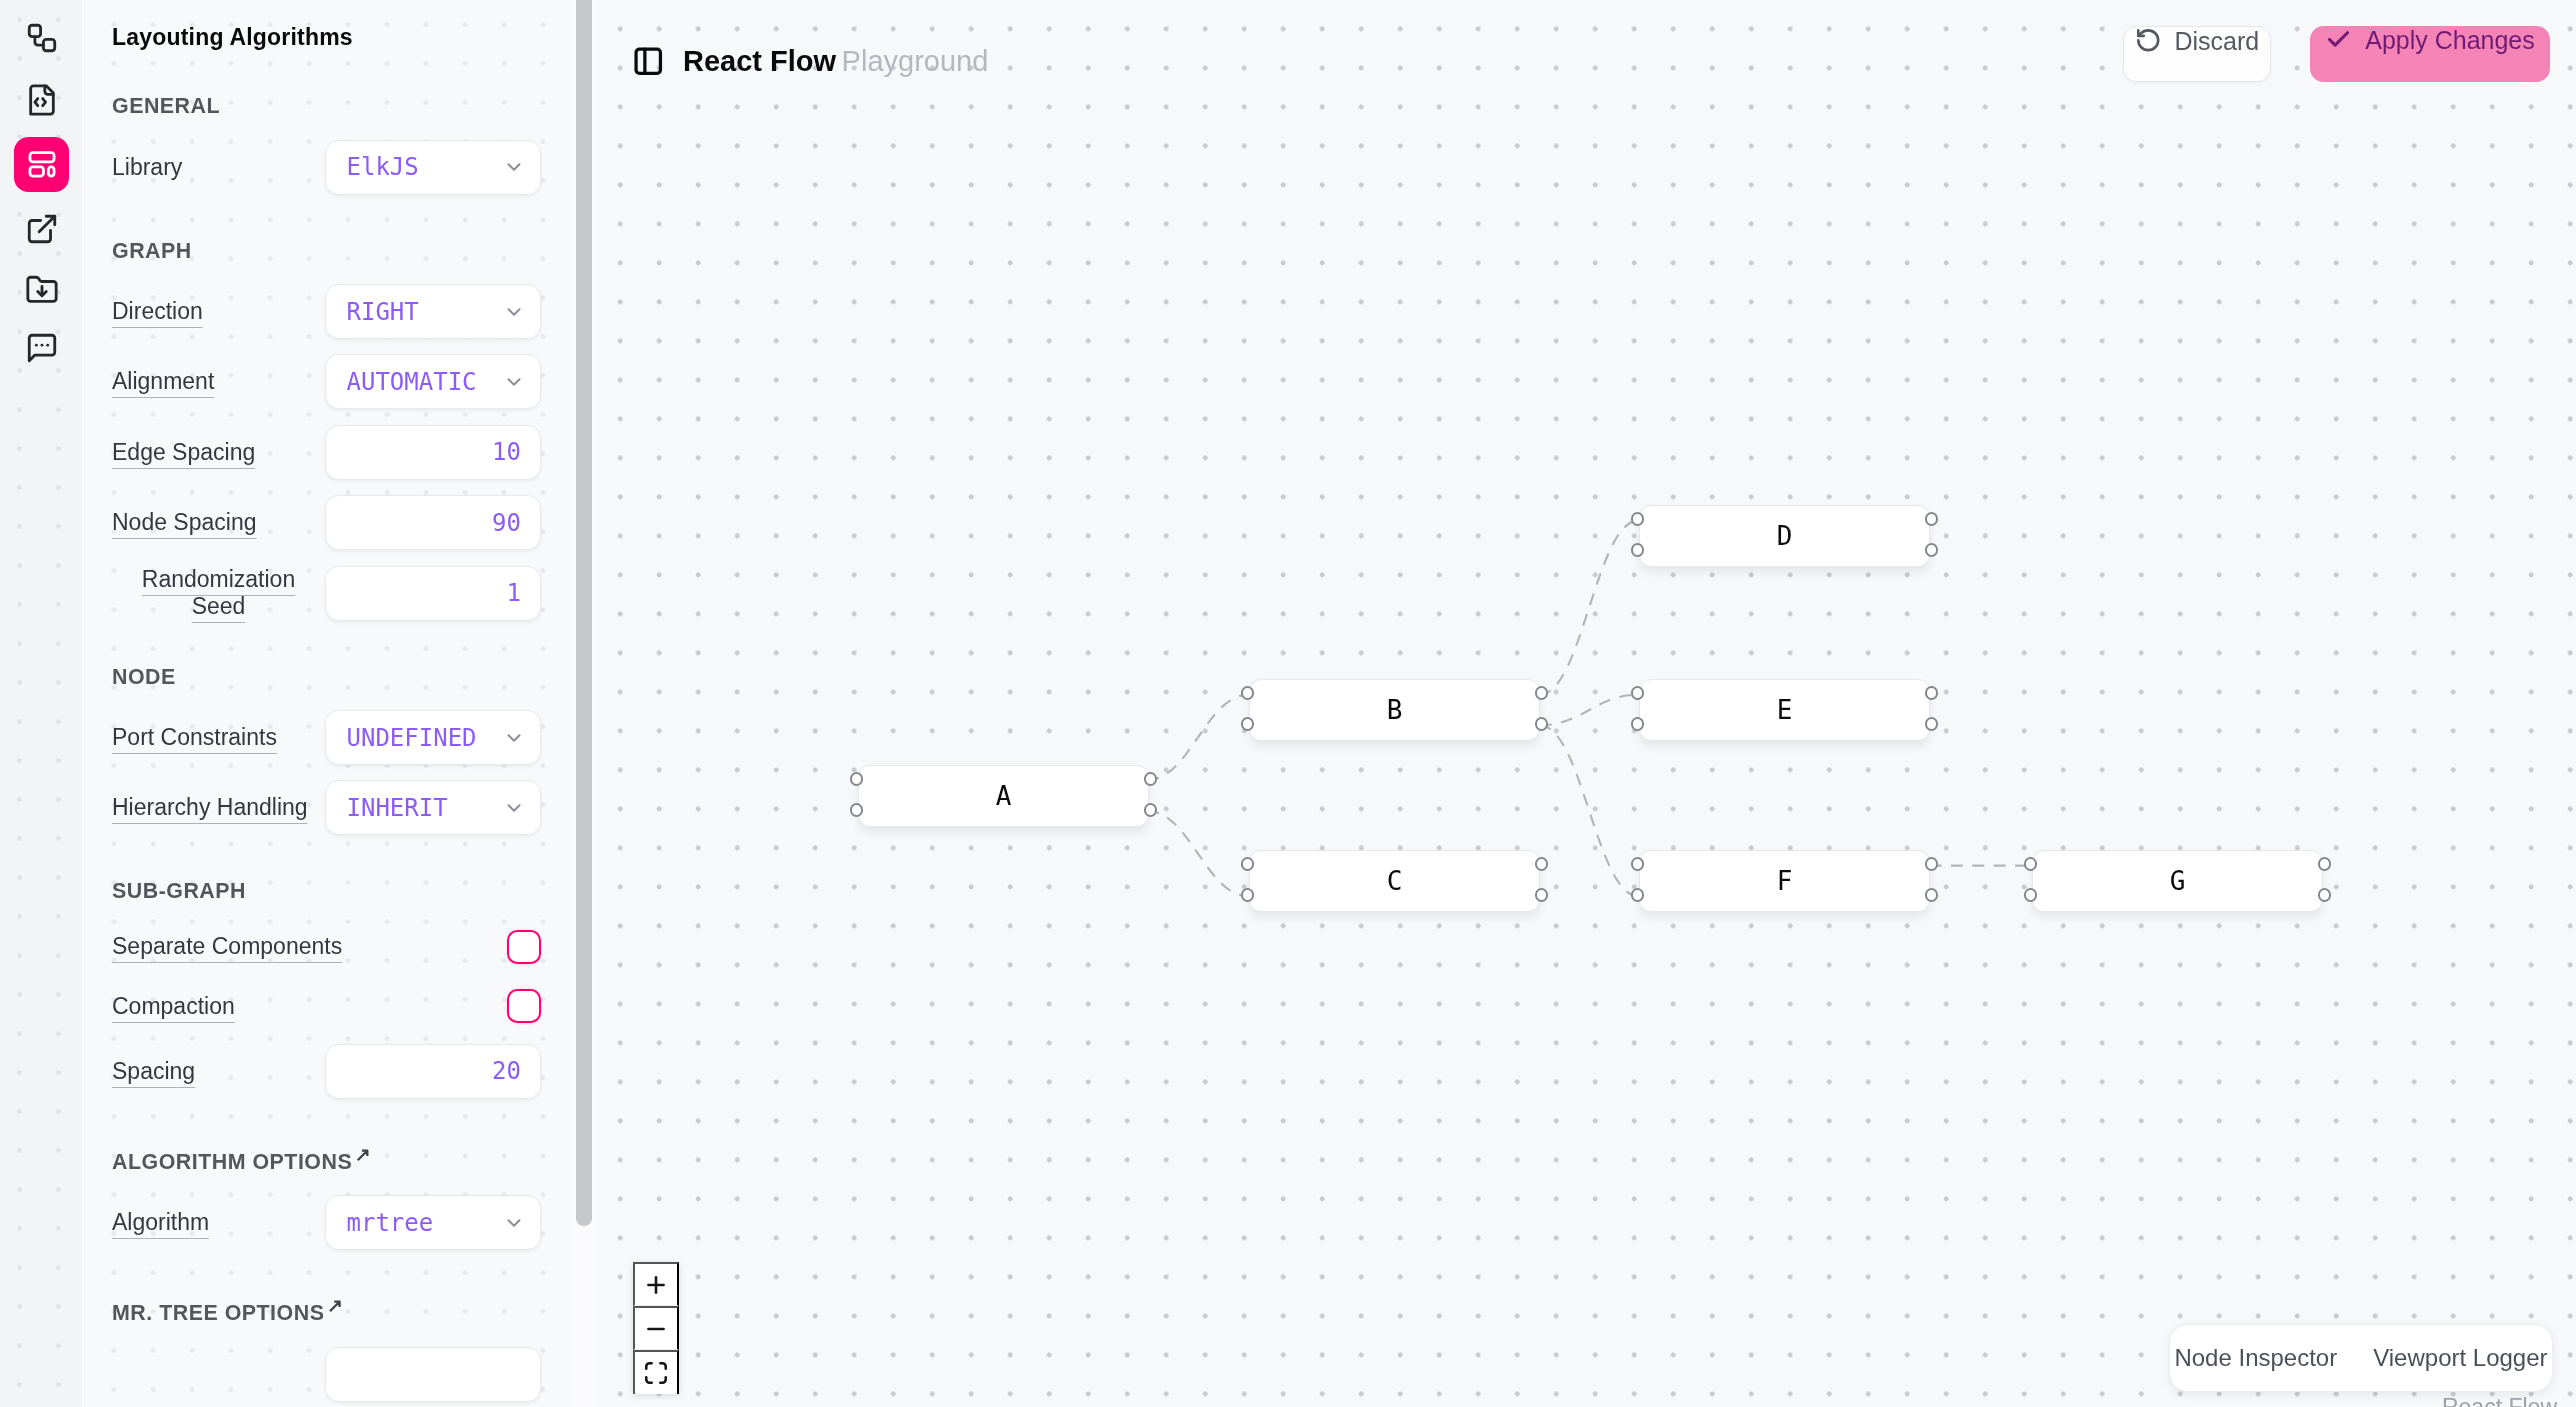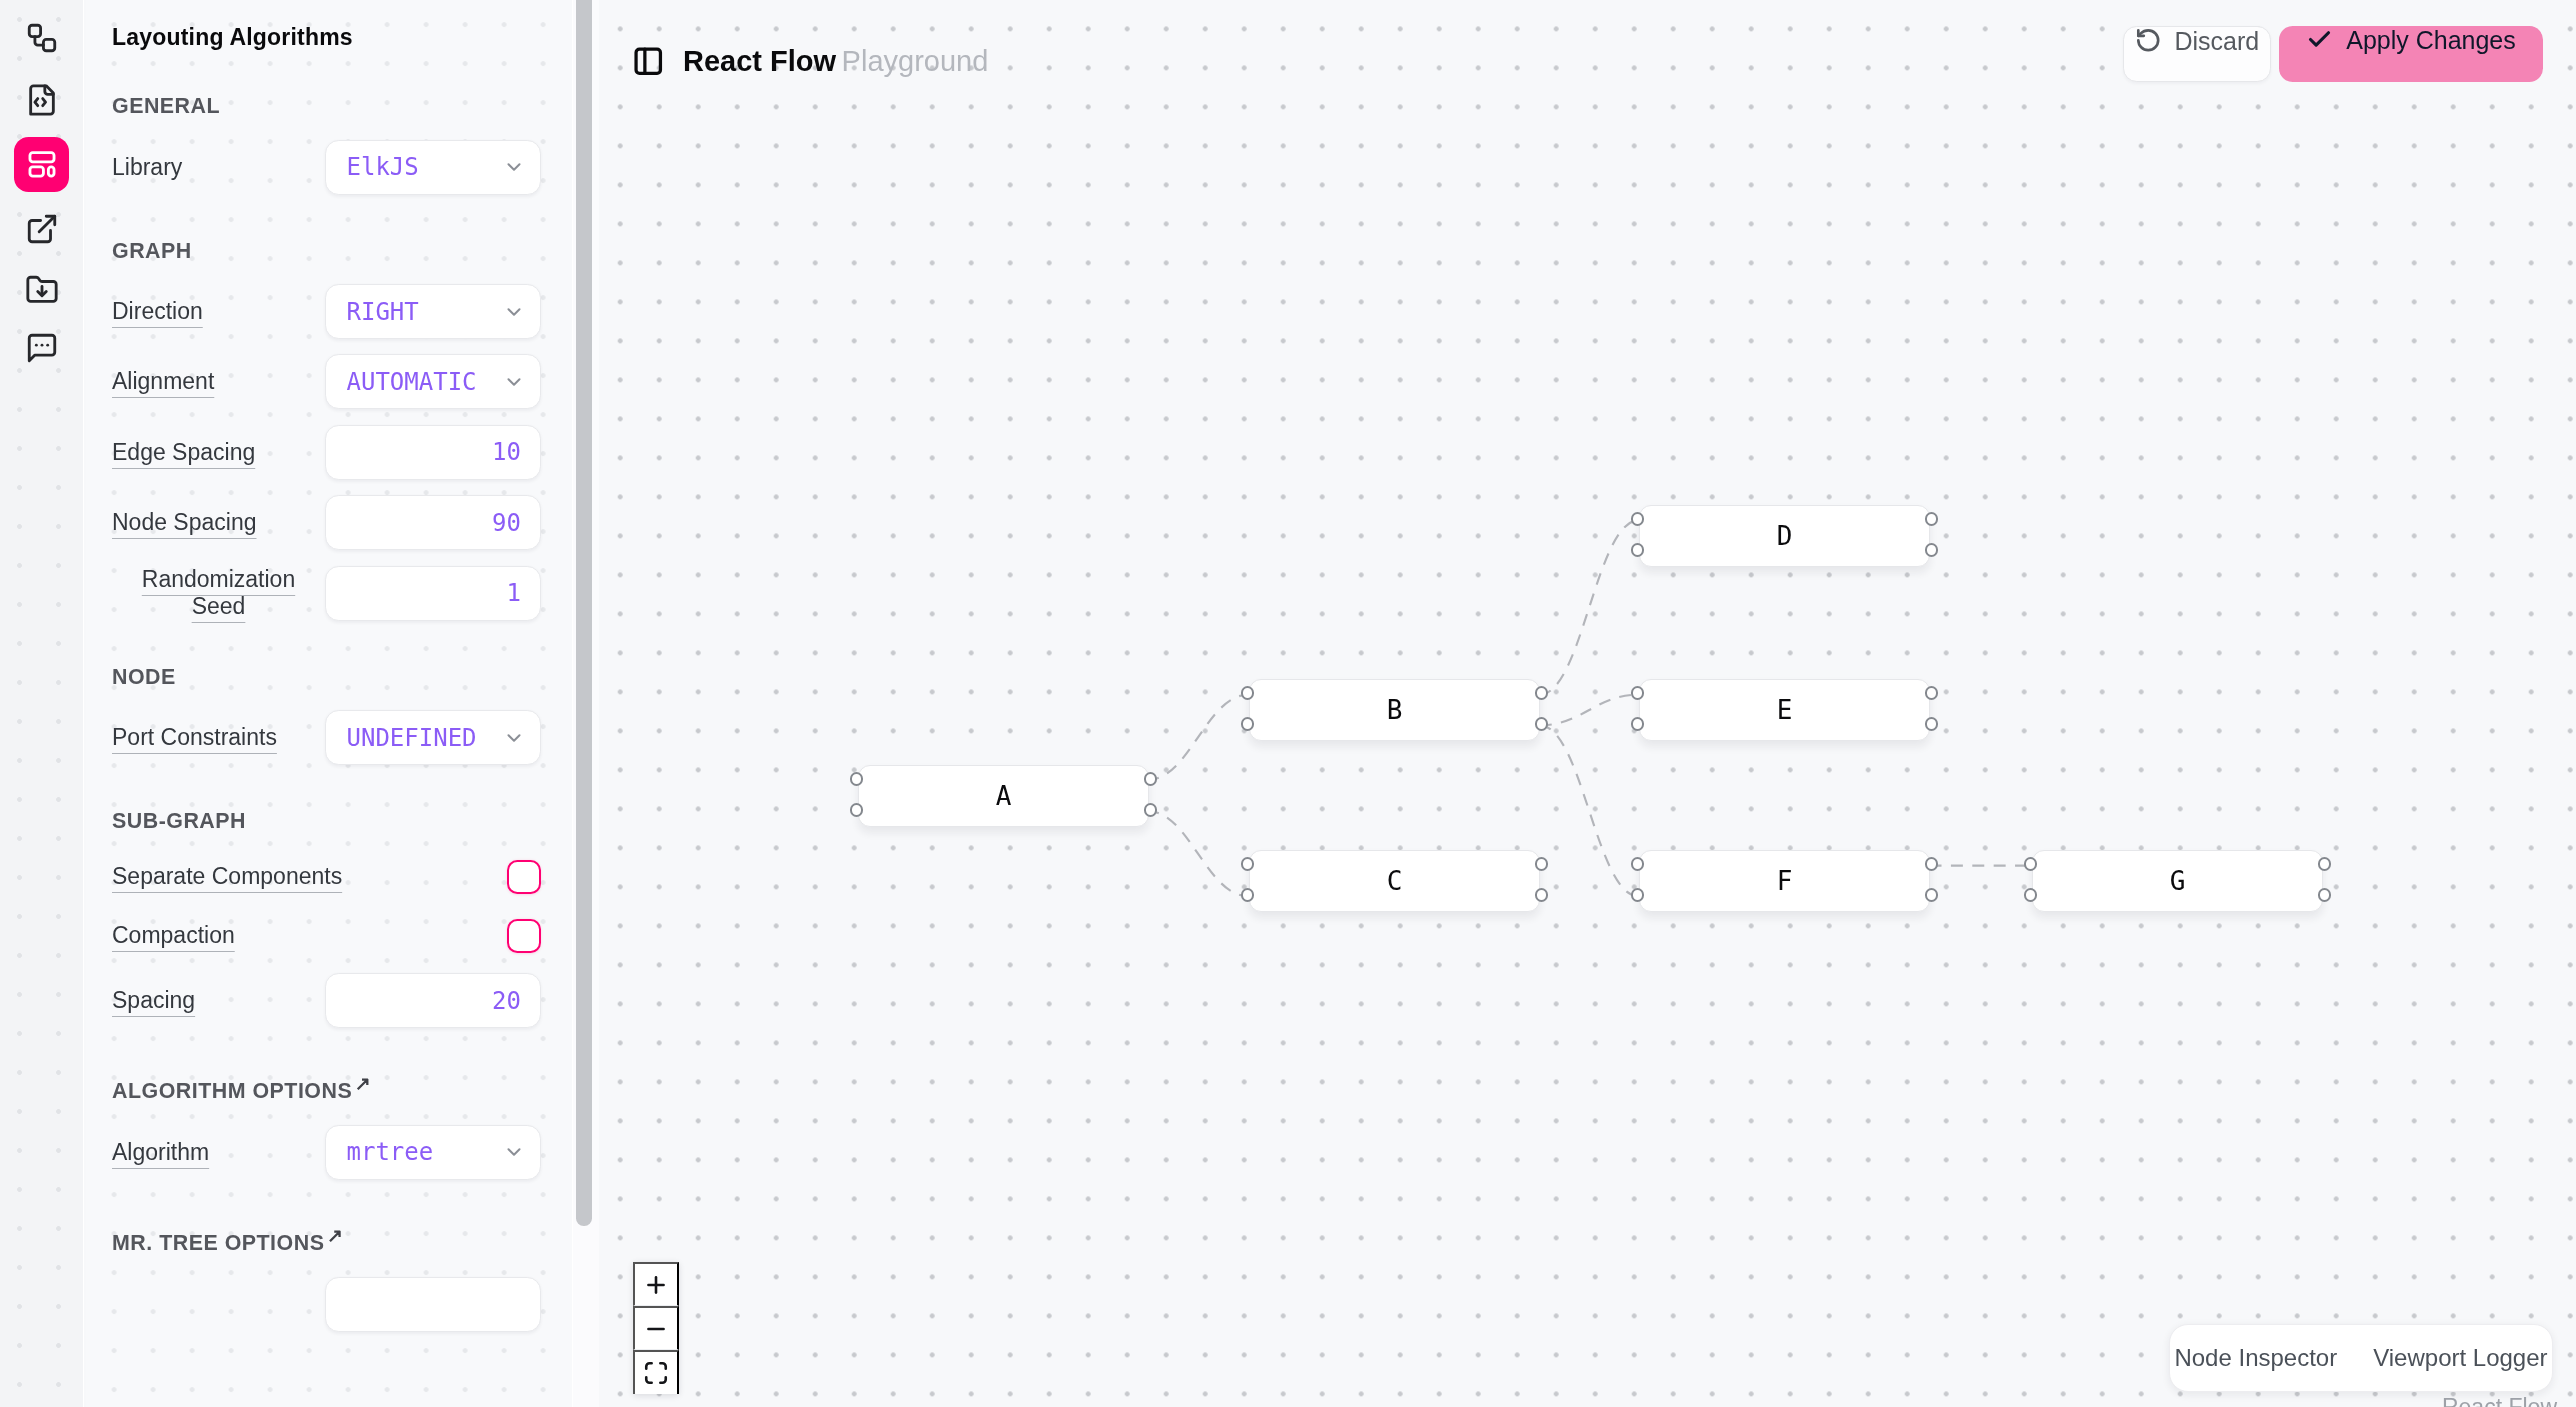--- a/index.html
+++ b/index.html
@@ -125,21 +125,21 @@
     font-size:25px; font-weight:500; cursor:pointer; border:none;
     font-family:"Liberation Sans", sans-serif;
   }
   .btn svg { fill:none; stroke:currentColor; stroke-linecap:round; stroke-linejoin:round; }
   .btn-discard {
     right:305px; width:148px; background:#fdfdfe;
     border:1.3px solid #e6e7ea; color:#55595f;
     box-shadow:0 1.7px 3.4px rgba(20,20,40,.04);
   }
   .btn-discard svg { width:26.5px; height:26.5px; stroke-width:2.4; }
-  .btn-apply { right:33px; width:264px; background:#f484b5; color:#0f172a; }
+  .btn-apply { right:26px; width:240px; background:#f484b5; color:#701a75; }
   .btn-apply svg { width:27px; height:27px; stroke-width:2.8; }
 
   
   .zoomctl {
     position:absolute; left:34px; top:1262px; width:46px;
     background:#fff; border-radius:3.4px;
     box-shadow:0 1.7px 6.8px rgba(25,28,40,.12);
     display:flex; flex-direction:column;
   }
   .zbtn {
@@ -263,20 +263,31 @@
   <div class="row">
     <span class="row-label u">Randomization Seed</span>
     <div class="control number">1</div>
   </div>
 
   <div class="sec-header">NODE</div>
   <div class="row">
     <span class="row-label u">Port Constraints</span>
     <div class="control select">
       <span>UNDEFINED</span>
+      <span class="chev">
+          <svg viewBox="0 0 24 24">
+            <path d="m6 9 6 6 6-6"></path>
+          </svg>
+        </span>
+    </div>
+  </div>
+  <div class="row">
+    <span class="row-label u">Hierarchy Handling</span>
+    <div class="control select">
+      <span>INHERIT</span>
       <span class="chev">
           <svg viewBox="0 0 24 24">
             <path d="m6 9 6 6 6-6"></path>
           </svg>
         </span>
     </div>
   </div>
 
   <div class="sec-header">SUB-GRAPH</div>
   <div class="row" style="height:44px">

